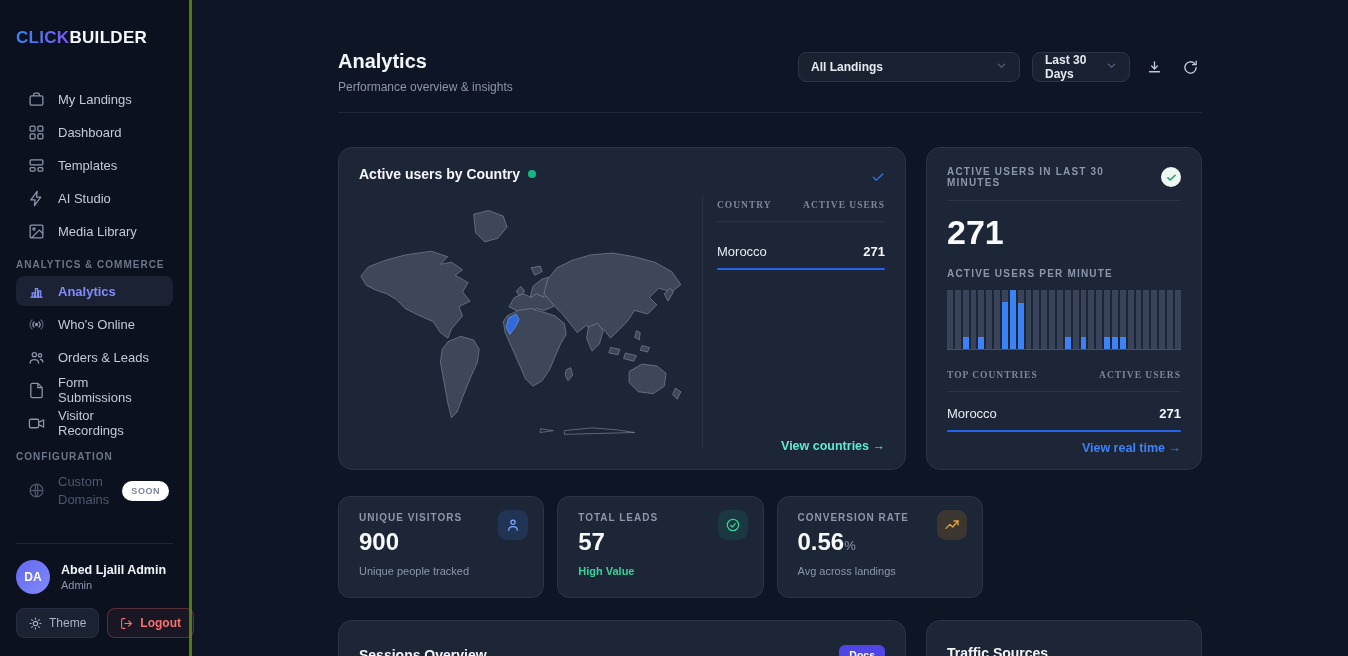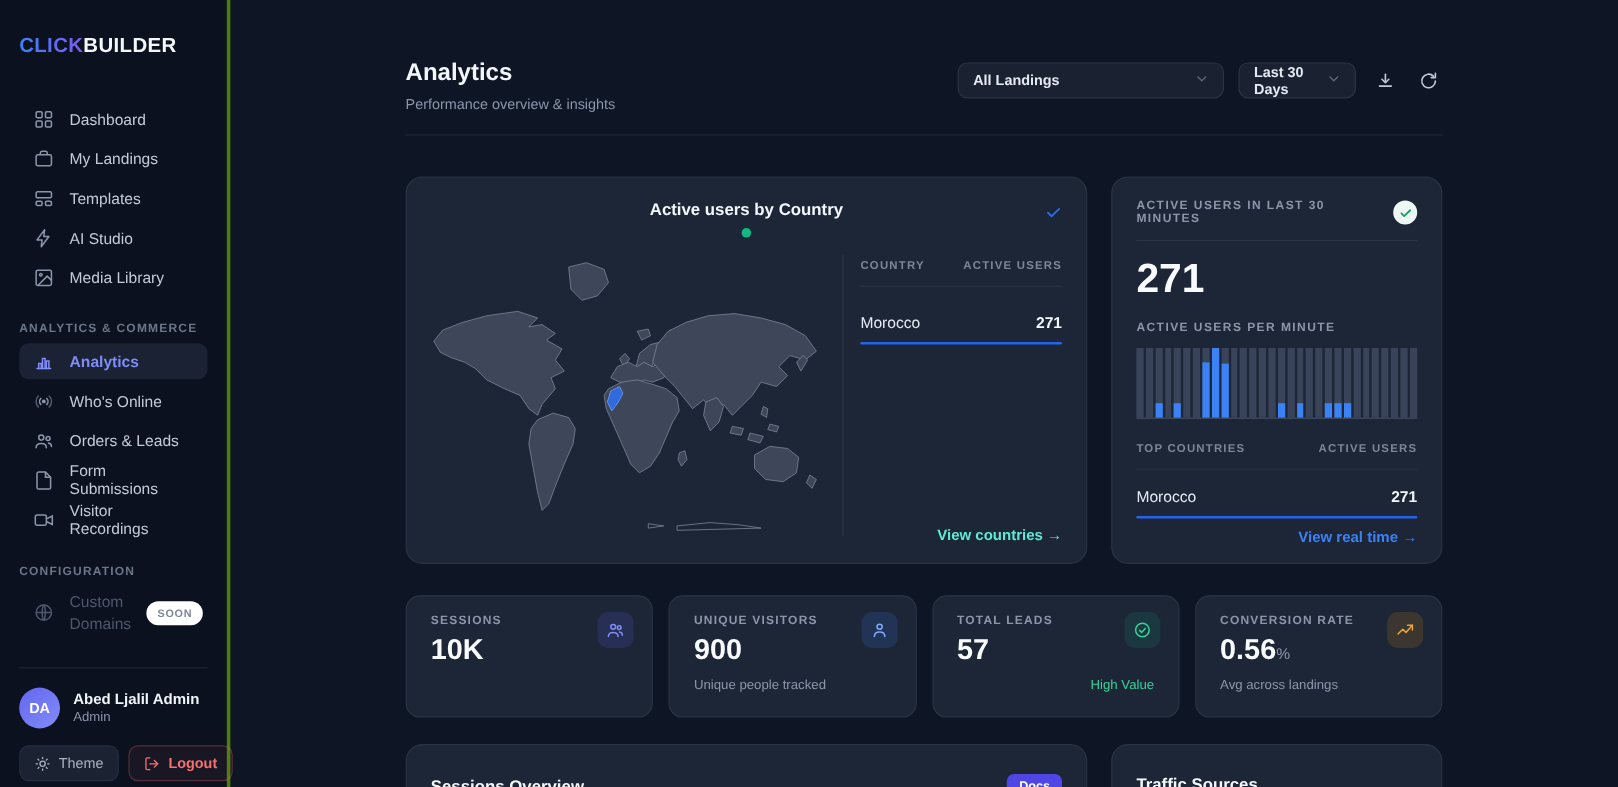--- a/index.html
+++ b/index.html
@@ -12,21 +12,21 @@
   .logo .p1 { color:#5168f2; background:linear-gradient(90deg,#3b82f6,#7c5cf0); -webkit-background-clip:text; background-clip:text; -webkit-text-fill-color:transparent; }
   .logo .p2 { color:#f4f7fb; }
   .nav { display:flex; flex-direction:column; }
   .nav-item { display:flex; align-items:center; gap:13px; height:30px; margin-bottom:3px; padding:0 12px; border-radius:8px; color:#c3cad8; font-size:13px; cursor:pointer; }
   .nav-item .nicon { width:17px; height:17px; color:#8b96ab; flex:none; display:flex; align-items:center; justify-content:center; }
   .nav-item.active { background:#1a2233; color:#818cf8; font-weight:700; }
   .nav-item.active .nicon { color:#818cf8; }
   .nav-item.disabled { color:#4d586c; height:auto; padding-top:5px; padding-bottom:5px; }
   .nav-item.disabled .nicon { color:#4d586c; }
   .nav-item.disabled .nlabel { width:58px; line-height:1.35; }
-  .sec-label { font-size:10px; font-weight:700; letter-spacing:1px; color:#6b7689; margin:20px 0 6px; }
+  .sec-label { font-size:10px; font-weight:700; letter-spacing:1px; color:#6b7689; margin:10px 0 6px; }
   .soon-badge { margin-left:auto; background:#ffffff; color:#7b8699; font-size:9px; font-weight:700; letter-spacing:.6px; padding:5px 9px; border-radius:11px; }
   .side-divider { border-top:1px solid #1f2737; margin:20px 0 16px; }
   .side-bottom { margin-top:auto; }
   .user-row { display:flex; align-items:center; gap:11px; cursor:pointer; }
   .avatar { width:34px; height:34px; border-radius:50%; background:linear-gradient(135deg,#6366f1,#818cf8); display:flex; align-items:center; justify-content:center; font-size:12px; font-weight:700; color:#fff; flex:none; }
   .user-name { font-size:12.5px; font-weight:700; color:#f1f5f9; }
   .user-role { font-size:11px; color:#8b96ab; margin-top:2px; }
   .side-buttons { display:flex; gap:8px; margin-top:14px; }
   .btn-theme { display:flex; align-items:center; gap:7px; background:#1b2231; border:1px solid #252e40; color:#aab3c5; font-size:12px; padding:7px 12px; border-radius:8px; cursor:pointer; font-family:inherit; }
   .btn-logout { display:flex; align-items:center; gap:7px; background:rgba(248,113,113,.06); border:1px solid rgba(248,113,113,.28); color:#f87171; font-size:12px; font-weight:700; padding:7px 12px; border-radius:8px; cursor:pointer; font-family:inherit; }
@@ -41,30 +41,30 @@
   .select { height:30px; background:#1a2232; border:1px solid #2a3447; border-radius:8px; display:flex; align-items:center; justify-content:space-between; padding:0 12px; font-size:12px; font-weight:700; color:#e5eaf2; cursor:pointer; }
   .select.wide { width:222px; }
   .select.narrow { width:98px; }
   .chev { color:#5c6880; margin-left:8px; }
   .icon-btn { background:none; border:none; color:#c3cad8; width:24px; height:24px; cursor:pointer; display:flex; align-items:center; justify-content:center; padding:0; }
   .header-divider { border-bottom:1px solid #1e2736; margin-top:18px; }
 
   .card { background:#1d2636; border:1px solid #2a3445; border-radius:14px; }
   .row1 { display:flex; gap:20px; margin-top:34px; height:323px; }
   .country-card { flex:1; padding:18px 20px 16px; display:flex; flex-direction:column; position:relative; }
-  .card-title-row { display:flex; align-items:center; gap:8px;flex-direction:column; }
+  .card-title-row { display:flex; align-items:center; gap:8px; }
   .card-title { font-size:14px; font-weight:800; color:#f4f7fb; }
   .live-dot { width:8px; height:8px; border-radius:50%; background:#10b981; }
   .corner-check { position:absolute; top:22px; right:20px; color:#2f6bdb; }
   .country-body { display:flex; flex:1; margin-top:8px; min-height:0; }
   .map-wrap { flex:1; min-width:0; }
   .map-wrap svg { width:100%; height:100%; display:block; }
   .v-divider { width:1px; background:#2a3445; margin:6px 14px 6px 10px; }
   .country-table { width:168px; display:flex; flex-direction:column; padding-top:10px; }
-  .tbl-head { display:flex; justify-content:space-between; font-size:9.5px; font-weight:700; letter-spacing:1px; color:#7b8699; }
+  .tbl-head { display:flex; justify-content:space-between; font-size:9.5px; font-weight:700; letter-spacing:1px; color:#7b8699;font-family:Liberation Serif, serif; }
   .tbl-head-line { border-bottom:1px solid #2a3445; margin-top:11px; }
   .tbl-row { display:flex; justify-content:space-between; align-items:center; margin-top:22px; }
   .tbl-country { font-size:13px; color:#e5eaf2; }
   .tbl-value { font-size:13px; font-weight:800; color:#f4f7fb; }
   .tbl-bar { height:2px; background:#2563eb; border-radius:1px; margin-top:9px; }
   .view-link { margin-top:auto; align-self:flex-end; color:#5eead4; font-size:12.5px; font-weight:600; text-decoration:none; cursor:pointer; }
 
   .realtime-card { width:276px; min-width:276px; padding:18px 20px 14px; display:flex; flex-direction:column; }
   .small-label { font-size:10px; font-weight:700; letter-spacing:1.2px; color:#8b96ab; }
   .rt-top { display:flex; justify-content:space-between; align-items:center; }
@@ -77,21 +77,21 @@
   .rt-tbl-head { display:flex; justify-content:space-between; margin-top:20px; }
   .rt-row { display:flex; justify-content:space-between; align-items:center; margin-top:14px; }
   .rt-link { margin-top:9px; align-self:flex-end; color:#3b82f6; font-size:12.5px; font-weight:600; text-decoration:none; cursor:pointer; }
 
   .stats-row { display:grid; grid-template-columns:repeat(4,1fr); gap:13px; margin-top:26px; }
   .stat-card { height:102px; border-radius:12px; padding:15px 20px; position:relative; }
   .stat-label { font-size:10px; font-weight:700; letter-spacing:1px; color:#8b96ab; }
   .stat-value { font-size:24px; font-weight:800; color:#f8fafc; margin-top:5px; }
   .stat-suffix { font-size:13px; font-weight:400; color:#8b96ab; }
   .stat-sub { font-size:11px; color:#8b96ab; margin-top:9px; }
-  .stat-sub.green { color:#34d399; font-weight:400;text-align:right; }
+  .stat-sub.green { color:#34d399; font-weight:700; }
   .stat-icon { position:absolute; top:13px; right:15px; width:30px; height:30px; border-radius:9px; display:flex; align-items:center; justify-content:center; }
   .si-indigo { background:rgba(99,102,241,.16); color:#818cf8; }
   .si-blue { background:rgba(59,130,246,.16); color:#7cabf8; }
   .si-green { background:rgba(16,185,129,.12); color:#34d399; }
   .si-amber { background:rgba(245,158,11,.14); color:#eba437; }
 
   .row3 { display:flex; gap:20px; margin-top:22px; height:220px; }
   .bottom-card { flex:1; padding:24px 20px; }
   .bottom-card.right { width:276px; min-width:276px; flex:none; }
   .bc-head { display:flex; justify-content:space-between; align-items:center; }
@@ -102,36 +102,36 @@
 
 <aside class="sidebar">
   <div class="logo">
     <span class="p1">CLICK</span><span class="p2">BUILDER</span>
   </div>
 
   <nav class="nav">
     <div class="nav-item">
       <span class="nicon">
         <svg width="17" height="17" viewBox="0 0 24 24" fill="none" stroke="currentColor" stroke-width="1.8">
+            <rect x="3" y="7" width="18" height="13" rx="2"></rect>
+            <path d="M8 7V5a2 2 0 0 1 2-2h4a2 2 0 0 1 2 2v2"></path>
+          </svg>
+      </span>
+      <span class="nlabel">My Landings</span>
+    </div>
+    <div class="nav-item">
+      <span class="nicon">
+        <svg width="17" height="17" viewBox="0 0 24 24" fill="none" stroke="currentColor" stroke-width="1.8">
             <rect x="3" y="3" width="7" height="7" rx="1.5"></rect>
             <rect x="14" y="3" width="7" height="7" rx="1.5"></rect>
             <rect x="3" y="14" width="7" height="7" rx="1.5"></rect>
             <rect x="14" y="14" width="7" height="7" rx="1.5"></rect>
           </svg>
       </span>
       <span class="nlabel">Dashboard</span>
-    </div>
-    <div class="nav-item">
-      <span class="nicon">
-        <svg width="17" height="17" viewBox="0 0 24 24" fill="none" stroke="currentColor" stroke-width="1.8">
-            <rect x="3" y="7" width="18" height="13" rx="2"></rect>
-            <path d="M8 7V5a2 2 0 0 1 2-2h4a2 2 0 0 1 2 2v2"></path>
-          </svg>
-      </span>
-      <span class="nlabel">My Landings</span>
     </div>
     <div class="nav-item">
       <span class="nicon">
         <svg width="17" height="17" viewBox="0 0 24 24" fill="none" stroke="currentColor" stroke-width="1.8">
             <rect x="3" y="4" width="18" height="7" rx="1.5"></rect>
             <rect x="3" y="15" width="7" height="5" rx="1.5"></rect>
             <rect x="14" y="15" width="7" height="5" rx="1.5"></rect>
           </svg>
       </span>
       <span class="nlabel">Templates</span>
@@ -457,32 +457,20 @@
             <span class="tbl-value">271</span>
           </div>
           <div class="tbl-bar"></div>
         </div>
         <a class="rt-link">View real time →</a>
       </section>
     </div>
 
     <div class="stats-row">
       <div class="card stat-card">
-        <div class="stat-label">SESSIONS</div>
-        <div class="stat-value"><span>10K</span></div>
-        <div class="stat-icon si-indigo">
-          <svg width="16" height="16" viewBox="0 0 24 24" fill="none" stroke="currentColor" stroke-width="1.9" stroke-linecap="round">
-              <circle cx="9" cy="8" r="3"></circle>
-              <path d="M3 20c0-3.3 2.7-5 6-5s6 1.7 6 5"></path>
-              <circle cx="16.5" cy="9" r="2.3"></circle>
-              <path d="M17 14.5c2.2.3 3.5 1.8 3.5 4"></path>
-            </svg>
-        </div>
-      </div>
-      <div class="card stat-card">
         <div class="stat-label">UNIQUE VISITORS</div>
         <div class="stat-value"><span>900</span></div>
         <div class="stat-sub">Unique people tracked</div>
         <div class="stat-icon si-blue">
           <svg width="16" height="16" viewBox="0 0 24 24" fill="none" stroke="currentColor" stroke-width="1.9" stroke-linecap="round">
               <circle cx="12" cy="8" r="3.2"></circle>
               <path d="M5.5 20c0-3.6 2.9-5.5 6.5-5.5s6.5 1.9 6.5 5.5"></path>
             </svg>
         </div>
       </div>

